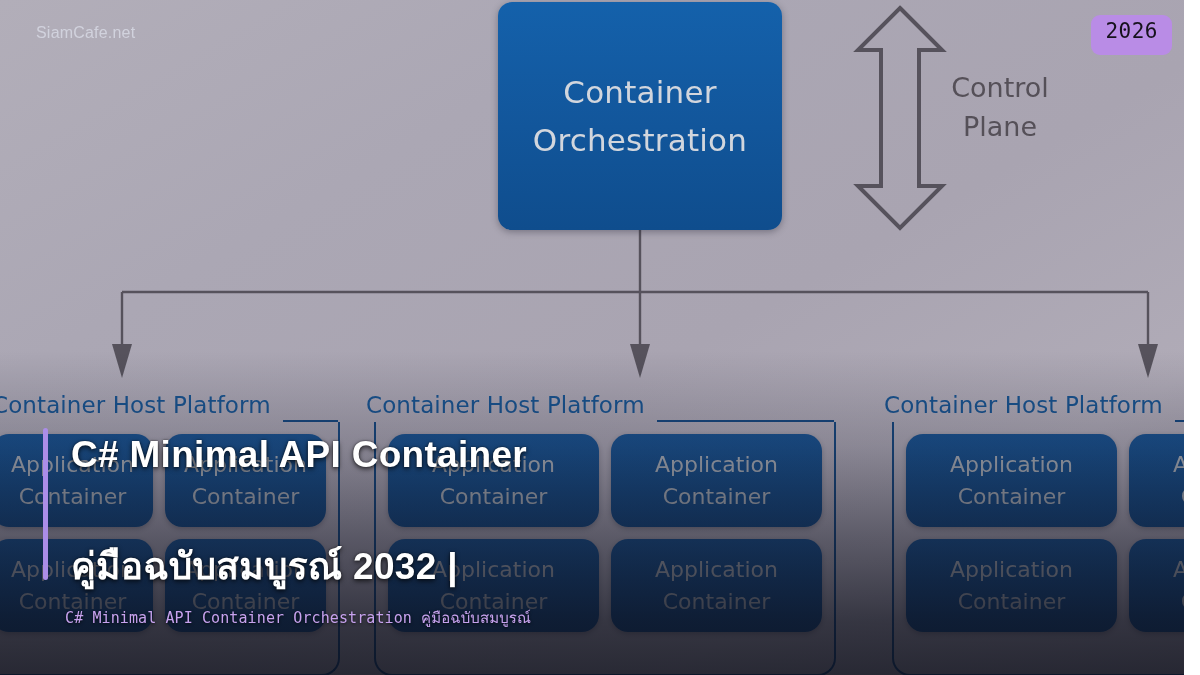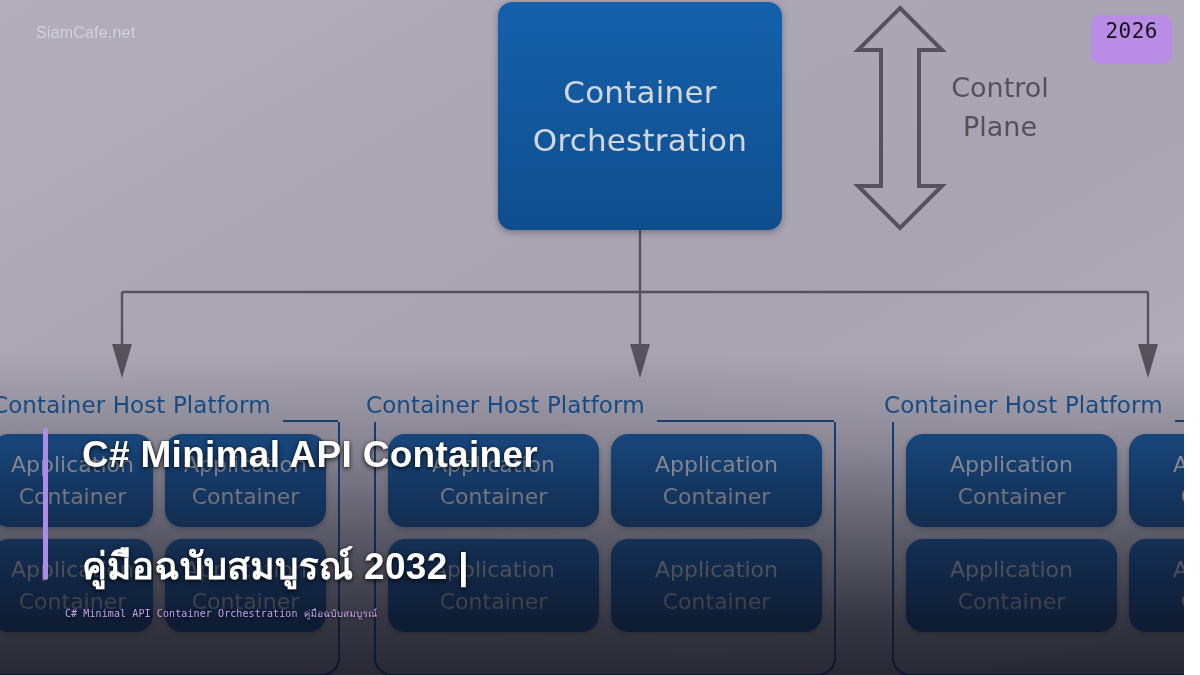--- a/index.html
+++ b/index.html
@@ -148,21 +148,21 @@
 
   
   .year-badge {
     position: absolute;
     right: 12px;
     top: 15px;
     background: #b98ce6;
     color: #16121c;
     font-size: 21px;
     font-family: "DejaVu Sans Mono", monospace;
-    padding: 4px 14px 21px;
+    padding: 4px 14px 12px;
     border-radius: 9px;
     letter-spacing: .5px;
   }
 
   
   #title-block {
     position: absolute;
     left: 43px;
     top: 427px;
     width: 700px;
@@ -170,35 +170,35 @@
   #accent-bar {
     position: absolute;
     left: 0;
     top: 1px;
     width: 5px;
     height: 152px;
     background: #ab8de8;
     border-radius: 3px;
   }
   #title-text {
-    margin-left: 39px;
+    margin-left: 28px;
     color: #ffffff;
     font-family: "Liberation Sans", sans-serif;
     font-weight: bold;
     font-size: 37px;
     line-height: 1.52;
     letter-spacing: .3px;
     text-shadow: 0 2px 5px rgba(0,0,0,0.72), 0 0 2px rgba(0,0,0,0.55);
   }
   #subtitle-text {
     margin-left: 22px;
     margin-top: 10px;
     color: #c7a2ee;
     font-family: "DejaVu Sans Mono", monospace;
-    font-size: 10px;
+    font-size: 15px;
     letter-spacing: .1px;
     text-shadow: 0 1px 3px rgba(0,0,0,0.70);
   }
 
   
   #cafefx-logo {
     position: absolute;
     right: 8px;
     bottom: 22px;
     width: 175px;

